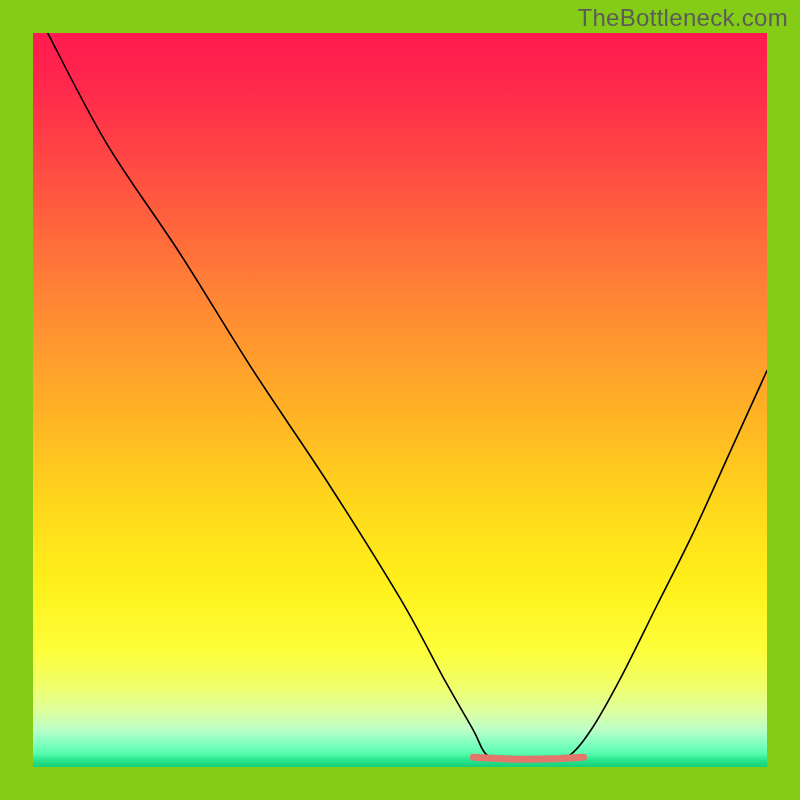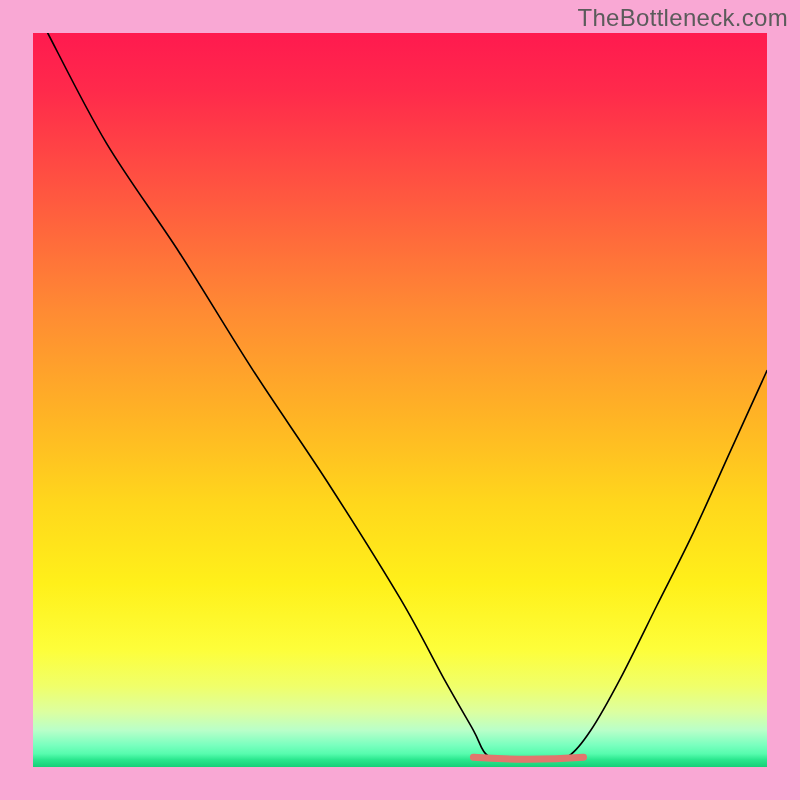--- a/index.html
+++ b/index.html
@@ -8,21 +8,21 @@
     width: 800px;
     height: 800px;
     background: #000;
     overflow: hidden;
     font-family: Arial, Helvetica, sans-serif;
   }
   .frame {
     position: relative;
     width: 800px;
     height: 800px;
-    background: #f9a8d4;
+    background: #84cc16;
   }
   .watermark {
     position: absolute;
     top: 4px;
     right: 12px;
     color: #5b5b5b;
     font-size: 24px;
     font-weight: 500;
     letter-spacing: 0.3px;
     z-index: 30;

